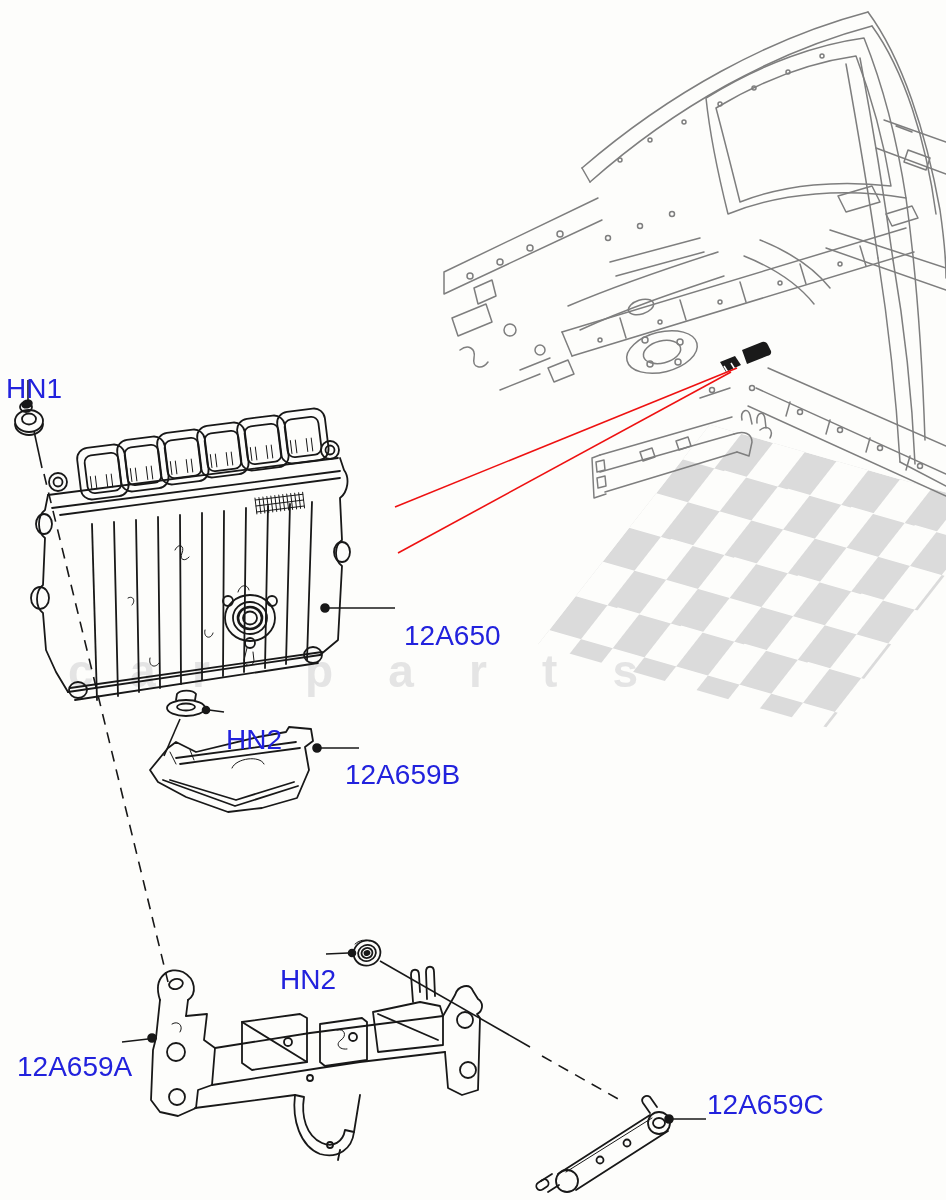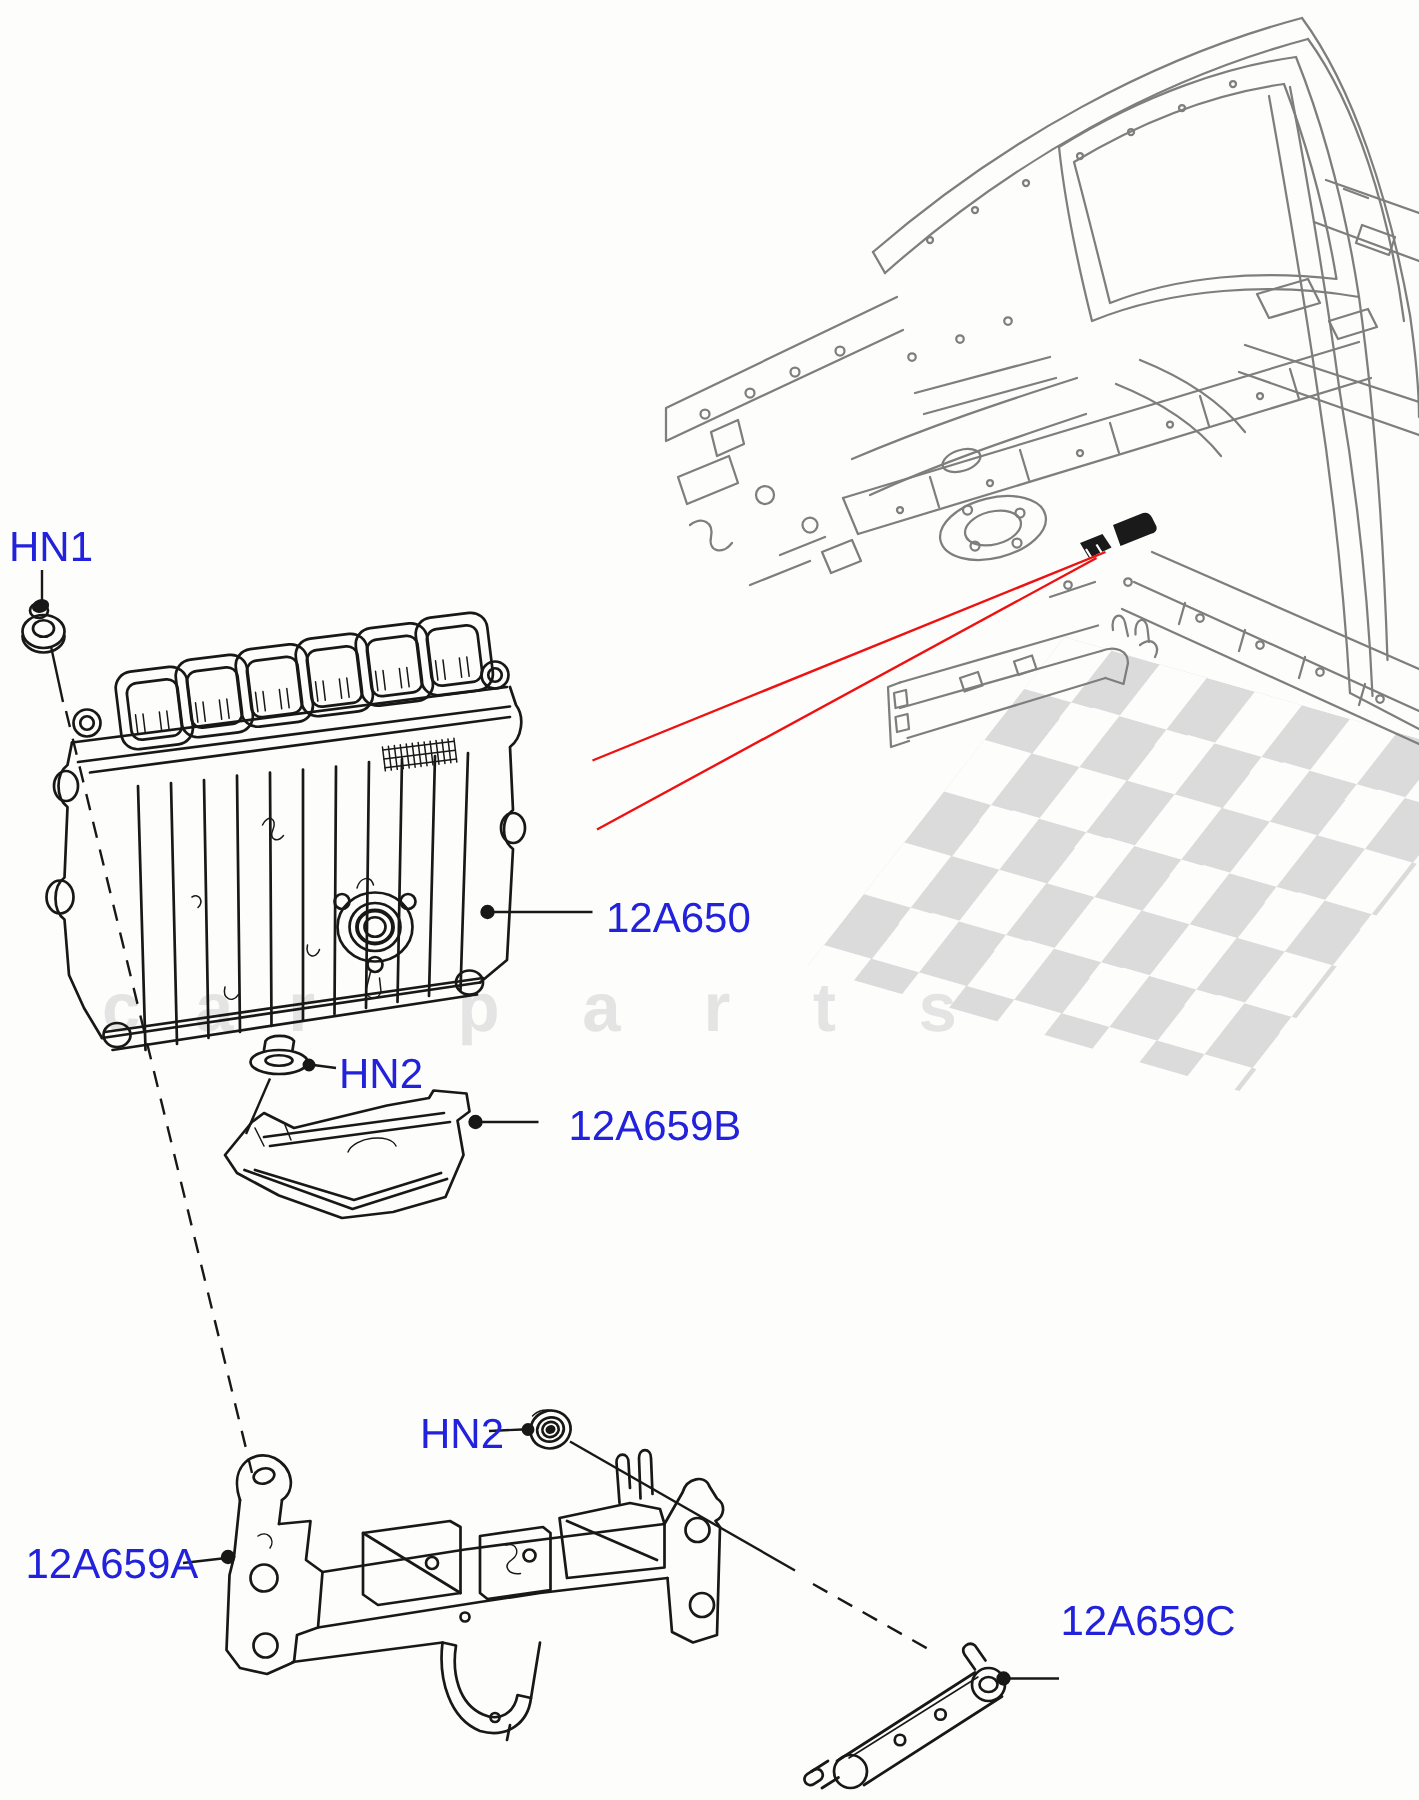--- a/index.html
+++ b/index.html
@@ -22,21 +22,21 @@
   .wm-parts{left:305px;width:333px;}
   .wm-flag{
     position:absolute;left:618px;top:470px;width:300px;height:212px;
     background:repeating-conic-gradient(#dbdbdb 0% 25%, rgba(0,0,0,0) 25% 50%);
     background-size:66px 66px;
     transform:rotate(16deg) skewX(-22deg) scaleY(1.22);
   }
   
   svg.art{position:absolute;left:0;top:0;}
   .callout{
-    position:absolute;font-size:28px;line-height:1.05;color:#2222dd;white-space:nowrap;
+    position:absolute;font-size:28px;line-height:1.05;color:#2222dd;white-space:nowrap;margin-top:24px;
   }
   .g-body{stroke:#7e7e7e;stroke-width:1.5;fill:none;stroke-linecap:round;stroke-linejoin:round;}
   .g-part{stroke:#181818;stroke-width:1.8;fill:none;stroke-linecap:round;stroke-linejoin:round;}
   .g-thin{stroke:#181818;stroke-width:1;fill:none;}
   .g-call{stroke:#181818;stroke-width:1.6;fill:none;}
   .g-red{stroke:#ee1111;stroke-width:1.6;fill:none;}
 </style>
 </head>
 <body>
 
@@ -347,18 +347,18 @@
       <circle cx="152" cy="1038" r="4" fill="#181818"></circle>
 
       <circle cx="669" cy="1119" r="4" fill="#181818"></circle>
       <path d="M673,1119 L706,1119"></path>
     </g>
   </svg>
 
   <div class="callout" style="left:6px;top:350px">HN1</div>
   <div class="callout" style="left:404px;top:597px">12A650</div>
   <div class="callout" style="left:226px;top:701px">HN2</div>
-  <div class="callout" style="left:379px;top:736px">12A659B</div>
+  <div class="callout" style="left:345px;top:736px">12A659B</div>
   <div class="callout" style="left:280px;top:941px">HN2</div>
   <div class="callout" style="left:17px;top:1028px">12A659A</div>
   <div class="callout" style="left:707px;top:1066px">12A659C</div>
 
 </div>
 
 </body></html>

